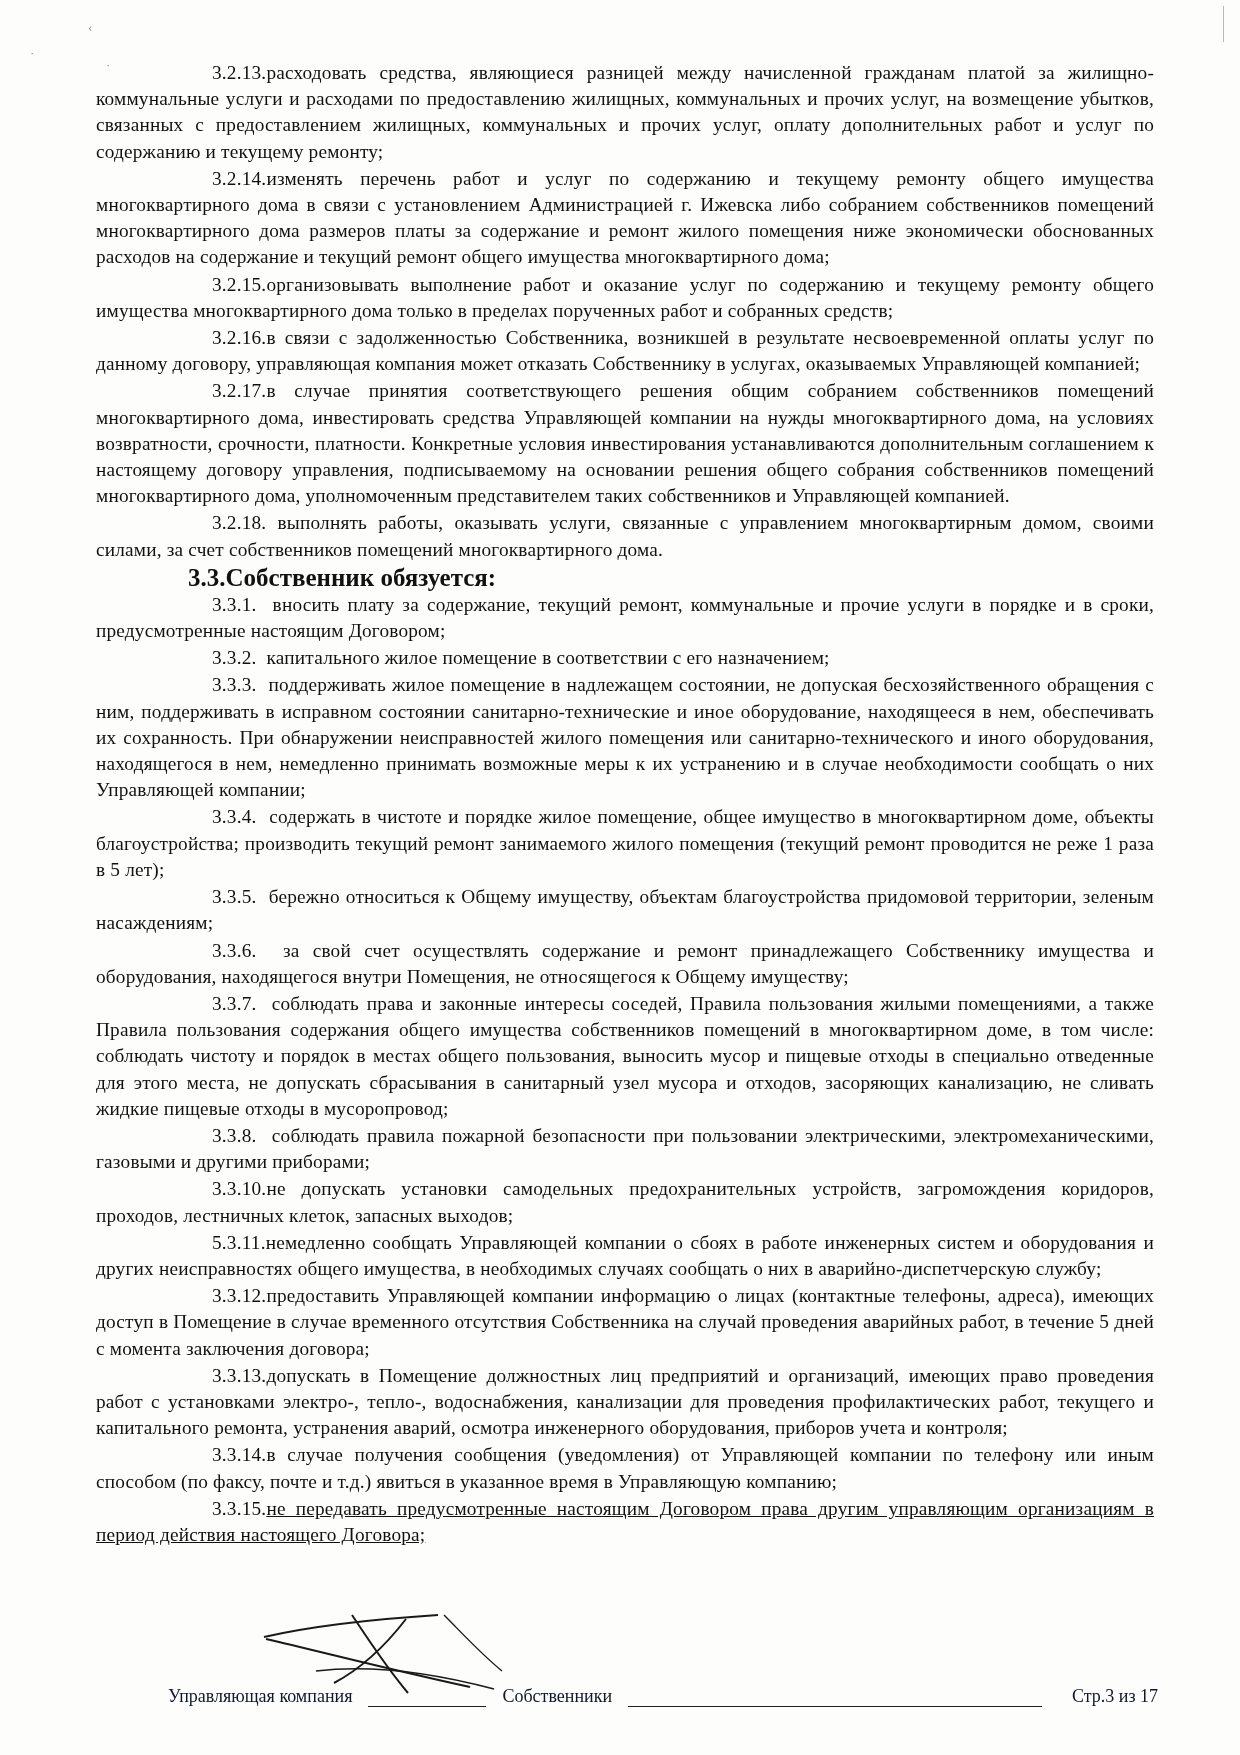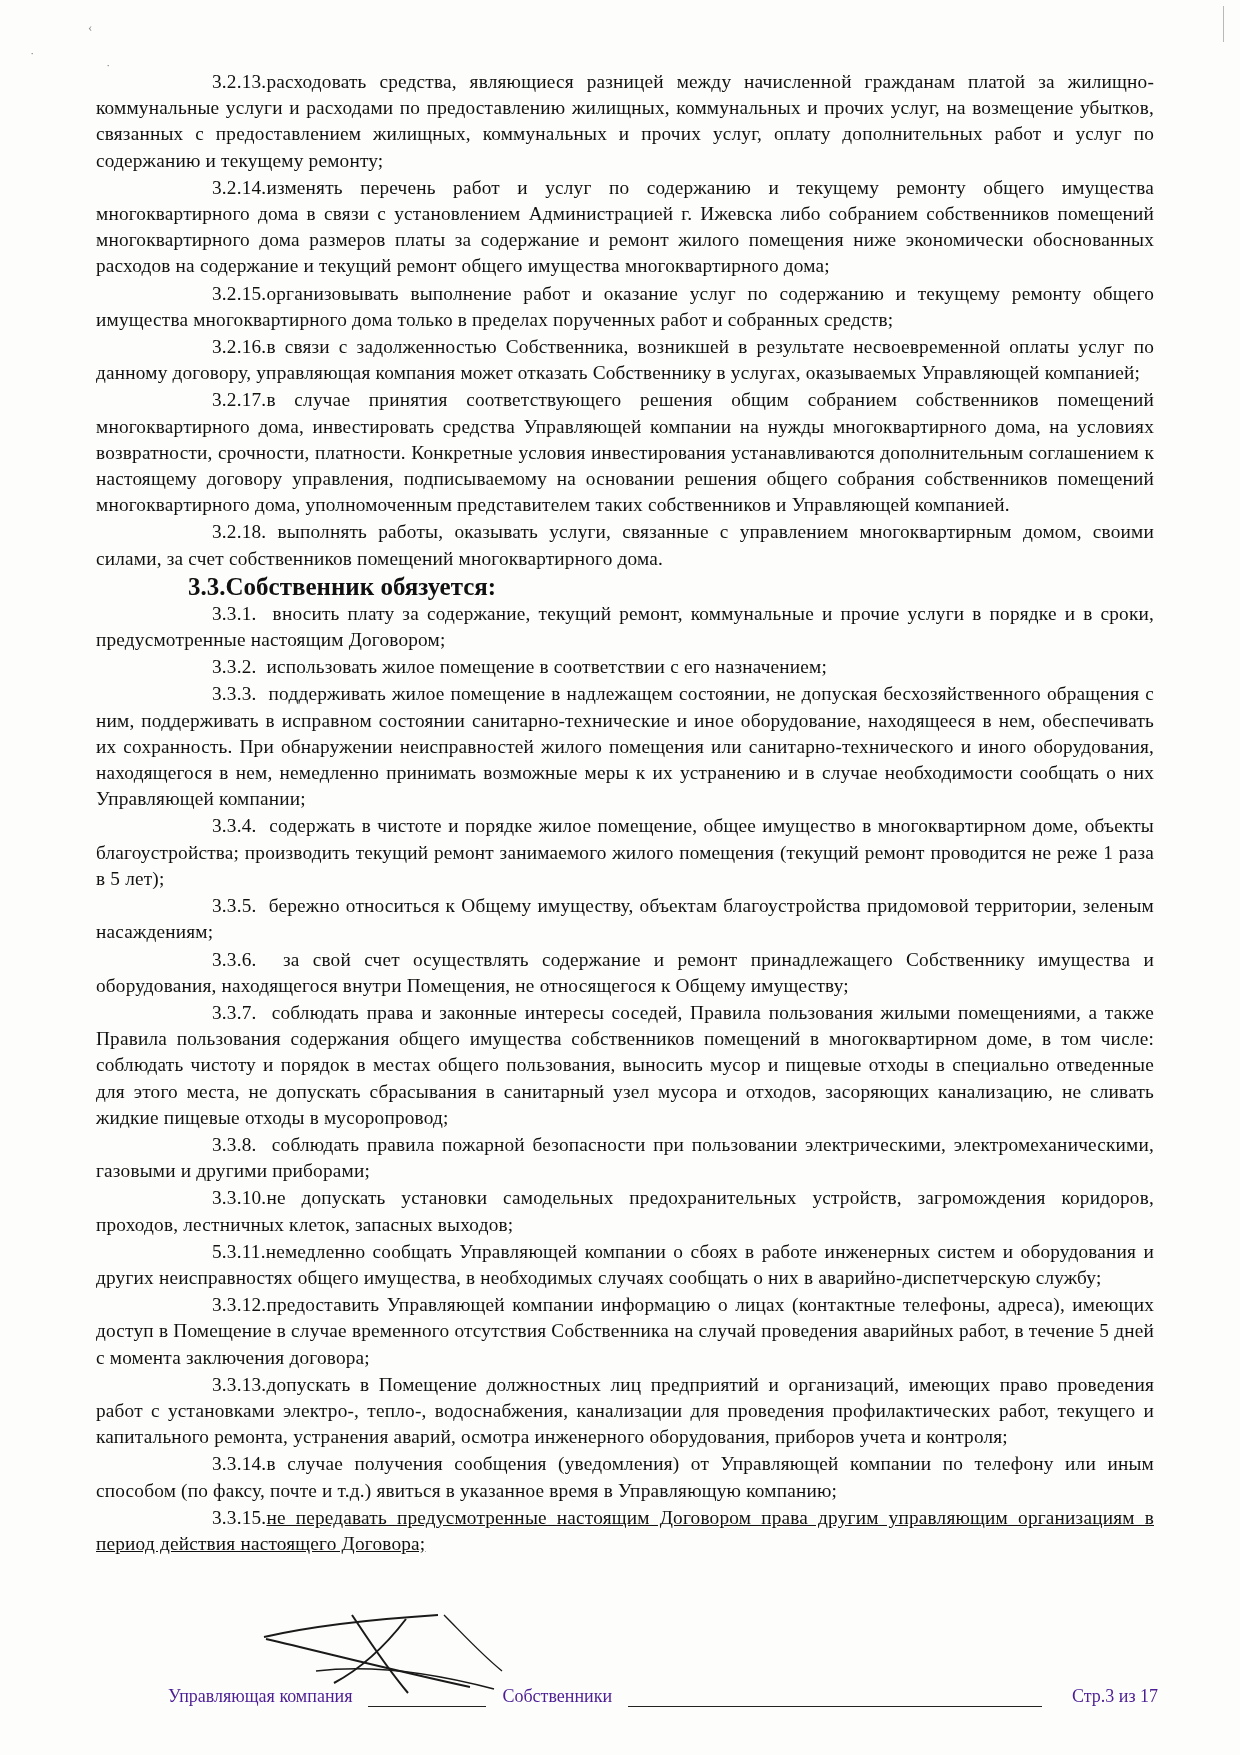--- a/index.html
+++ b/index.html
@@ -13,21 +13,21 @@
     height: 1755px;
     background: #fdfdfb;
     font-family: "Liberation Serif", serif;
     color: #111111;
     box-sizing: border-box;
     overflow: hidden;
   }
   .sheet {
     position: absolute;
     left: 96px;
-    top: 69px;
+    top: 60px;
     width: 1058px;
     height: 1620px;
   }
   
   .margin-mark {
     position: absolute;
     color: #8a8a8a;
     font-size: 13px;
     line-height: 1;
   }
@@ -88,21 +88,21 @@
     bottom: 38px;
     height: 120px;
   }
   .footer-line {
     position: absolute;
     left: 72px;
     bottom: 10px;
     width: 990px;
     font-size: 18px;
     font-family: "Liberation Serif", serif;
-    color: #4c1d95;
+    color: #0f172a;
     display: flex;
     align-items: flex-end;
     gap: 12px;
   }
   .fl-label { white-space: nowrap; }
   .fl-rule {
     flex: 0 0 auto;
     border-bottom: 1px solid #222;
     height: 15px;
     margin: 0 4px;
@@ -143,21 +143,21 @@
     <p class="para"><span class="num-wide">3.2.16.</span><span>в связи с задолженностью Собственника, возникшей в результате несвоевременной оплаты услуг по данному договору, управляющая компания может отказать Собственнику в услугах, оказываемых Управляющей компанией;</span></p>
 
     <p class="para"><span class="num-wide">3.2.17.</span><span>в случае принятия соответствующего решения общим собранием собственников помещений многоквартирного дома, инвестировать средства Управляющей компании на нужды многоквартирного дома, на условиях возвратности, срочности, платности. Конкретные условия инвестирования устанавливаются дополнительным соглашением к настоящему договору управления, подписываемому на основании решения общего собрания собственников помещений многоквартирного дома, уполномоченным представителем таких собственников и Управляющей компанией.</span></p>
 
     <p class="para"><span class="num">3.2.18.</span>&nbsp;<span>выполнять работы, оказывать услуги, связанные с управлением многоквартирным домом, своими силами, за счет собственников помещений многоквартирного дома.</span></p>
 
     <h2 class="section"><span class="sec-num">3.3.</span><span>Собственник обязуется:</span></h2>
 
     <p class="para"><span class="num">3.3.1.</span>&nbsp;&nbsp;<span>вносить плату за содержание, текущий ремонт, коммунальные и прочие услуги в порядке и в сроки, предусмотренные настоящим Договором;</span></p>
 
-    <p class="para"><span class="num">3.3.2.</span>&nbsp;&nbsp;<span>использовать жилое помещение в соответствии с его назначением;</span></p>
+    <p class="para"><span class="num">3.3.2.</span>&nbsp;&nbsp;<span>капитального жилое помещение в соответствии с его назначением;</span></p>
 
     <p class="para"><span class="num">3.3.3.</span>&nbsp;&nbsp;<span>поддерживать жилое помещение в надлежащем состоянии, не допуская бесхозяйственного обращения с ним, поддерживать в исправном состоянии санитарно-технические и иное оборудование, находящееся в нем, обеспечивать их сохранность. При обнаружении неисправностей жилого помещения или санитарно-технического и иного оборудования, находящегося в нем, немедленно принимать возможные меры к их устранению и в случае необходимости сообщать о них Управляющей компании;</span></p>
 
     <p class="para"><span class="num">3.3.4.</span>&nbsp;&nbsp;<span>содержать в чистоте и порядке жилое помещение, общее имущество в многоквартирном доме, объекты благоустройства; производить текущий ремонт занимаемого жилого помещения (текущий ремонт проводится не реже 1 раза в 5 лет);</span></p>
 
     <p class="para"><span class="num">3.3.5.</span>&nbsp;&nbsp;<span>бережно относиться к Общему имуществу, объектам благоустройства придомовой территории, зеленым насаждениям;</span></p>
 
     <p class="para"><span class="num">3.3.6.</span>&nbsp;&nbsp;<span>за свой счет осуществлять содержание и ремонт принадлежащего Собственнику имущества и оборудования, находящегося внутри Помещения, не относящегося к Общему имуществу;</span></p>
 
     <p class="para"><span class="num">3.3.7.</span>&nbsp;&nbsp;<span>соблюдать права и законные интересы соседей, Правила пользования жилыми помещениями, а также Правила пользования содержания общего имущества собственников помещений в многоквартирном доме, в том числе: соблюдать чистоту и порядок в местах общего пользования, выносить мусор и пищевые отходы в специально отведенные для этого места, не допускать сбрасывания в санитарный узел мусора и отходов, засоряющих канализацию, не сливать жидкие пищевые отходы в мусоропровод;</span></p>

